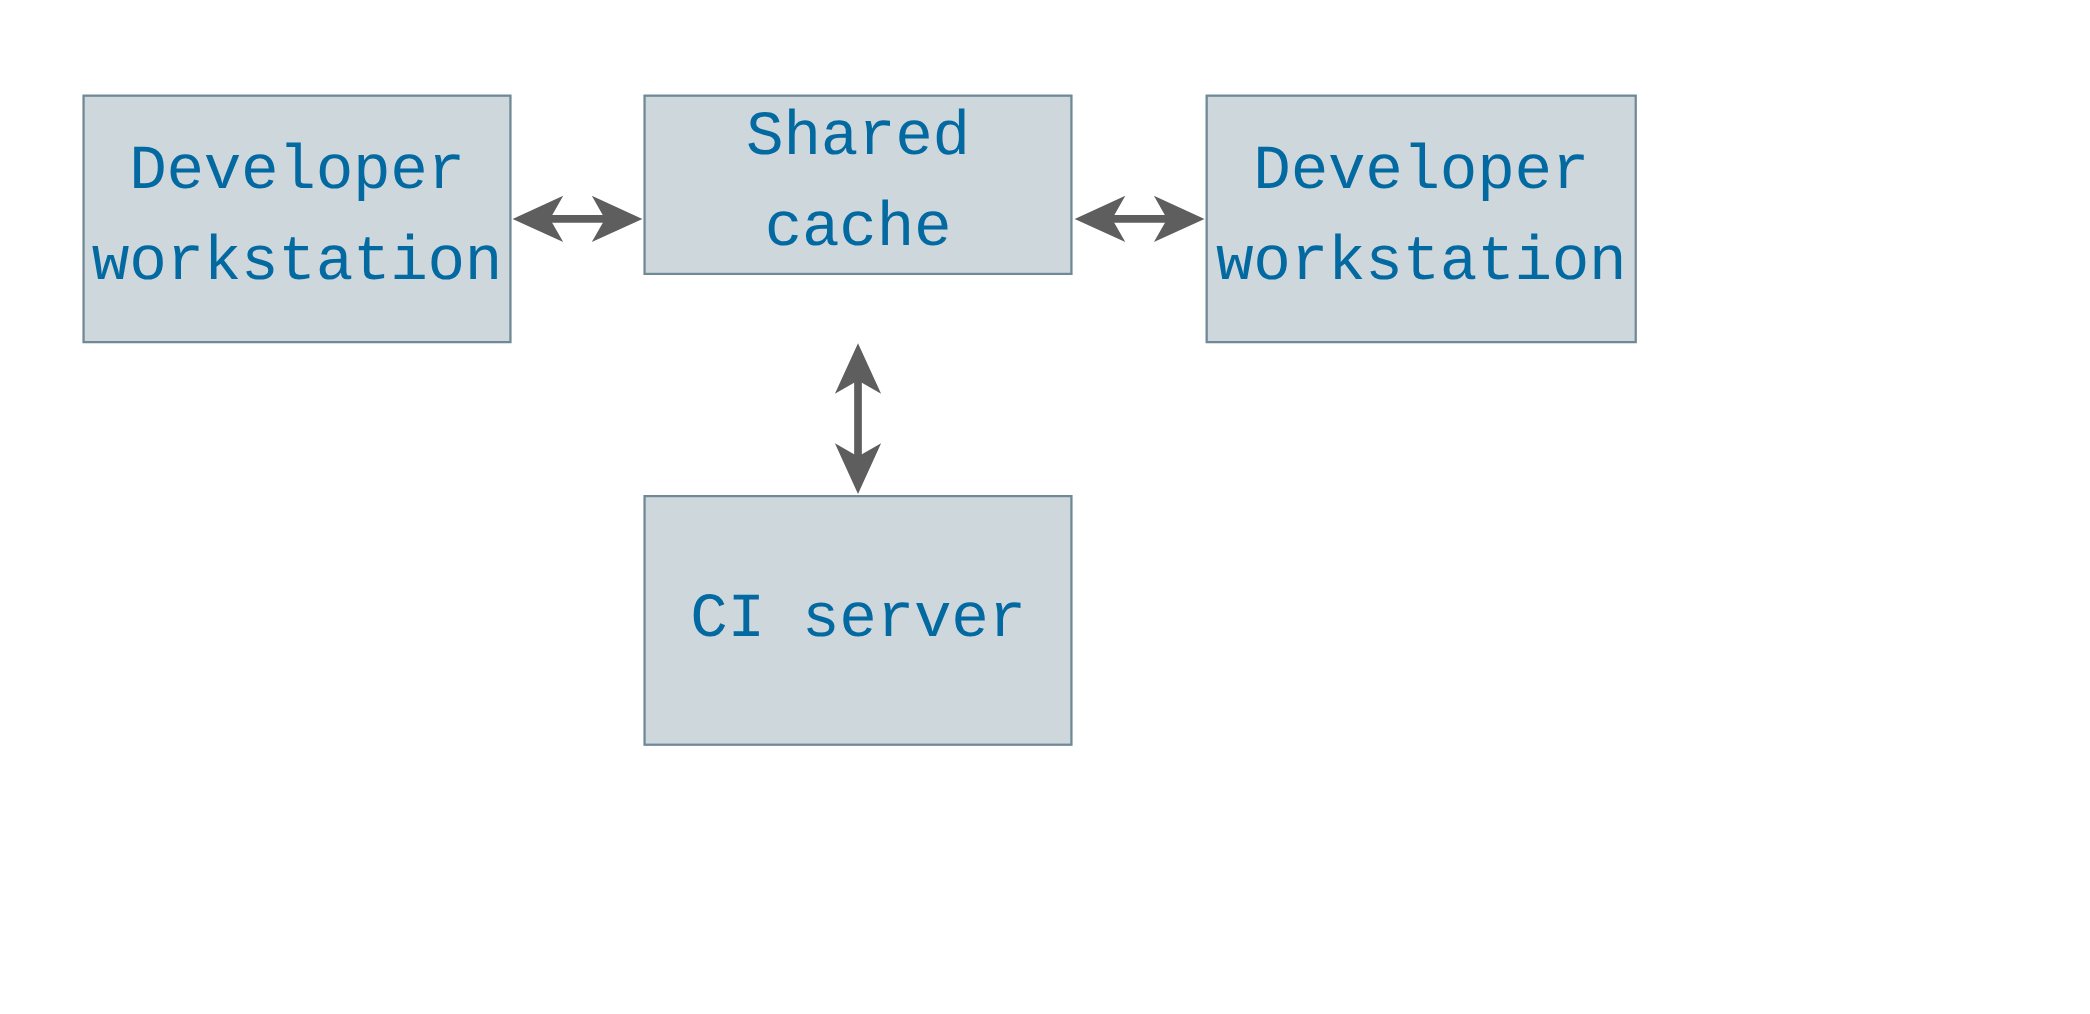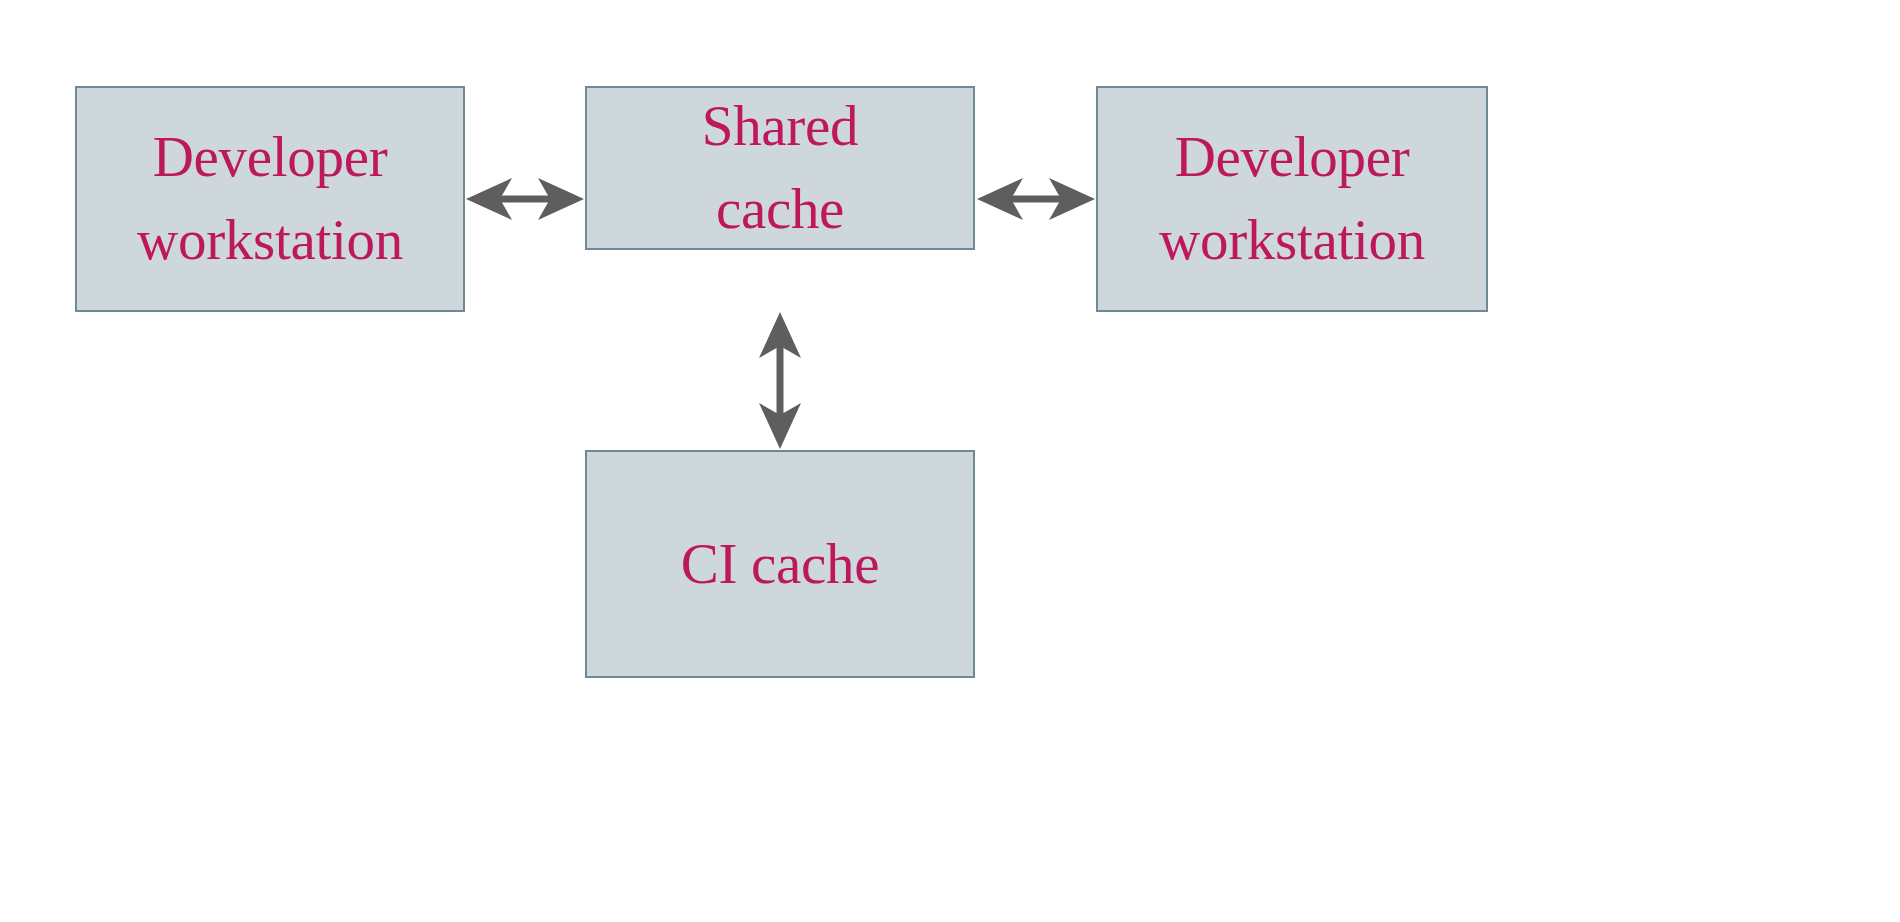--- a/index.html
+++ b/index.html
@@ -27,25 +27,25 @@
     box-sizing: border-box;
     background: #ced7dc;
     border: 2px solid #6f8996;
     display: flex;
     align-items: center;
     justify-content: center;
     text-align: center;
   }
 
   .node-label {
-    font-family: Liberation Serif, serif;
+    font-family: Liberation Mono, monospace;
     font-size: 57px;
     line-height: 1.45;
     font-weight: 400;
-    color: #be185d;
+    color: #0369a1;
     letter-spacing: -0.3px;
     white-space: pre-line;
     padding: 0 10px;
   }
 
   
   #node-dev-left   { left: 75px;   top: 86px;  width: 390px; height: 226px; }
   #node-shared     { left: 585px;  top: 86px;  width: 390px; height: 164px; }
   #node-dev-right  { left: 1096px; top: 86px;  width: 392px; height: 226px; }
   #node-ci         { left: 585px;  top: 450px; width: 390px; height: 228px; }
@@ -106,16 +106,16 @@
     <span class="node-label">Shared
 cache</span>
   </div>
 
   <div id="node-dev-right" class="node">
     <span class="node-label">Developer
 workstation</span>
   </div>
 
   <div id="node-ci" class="node">
-    <span class="node-label">CI cache</span>
+    <span class="node-label">CI server</span>
   </div>
 
 </div>
 
 </body></html>

